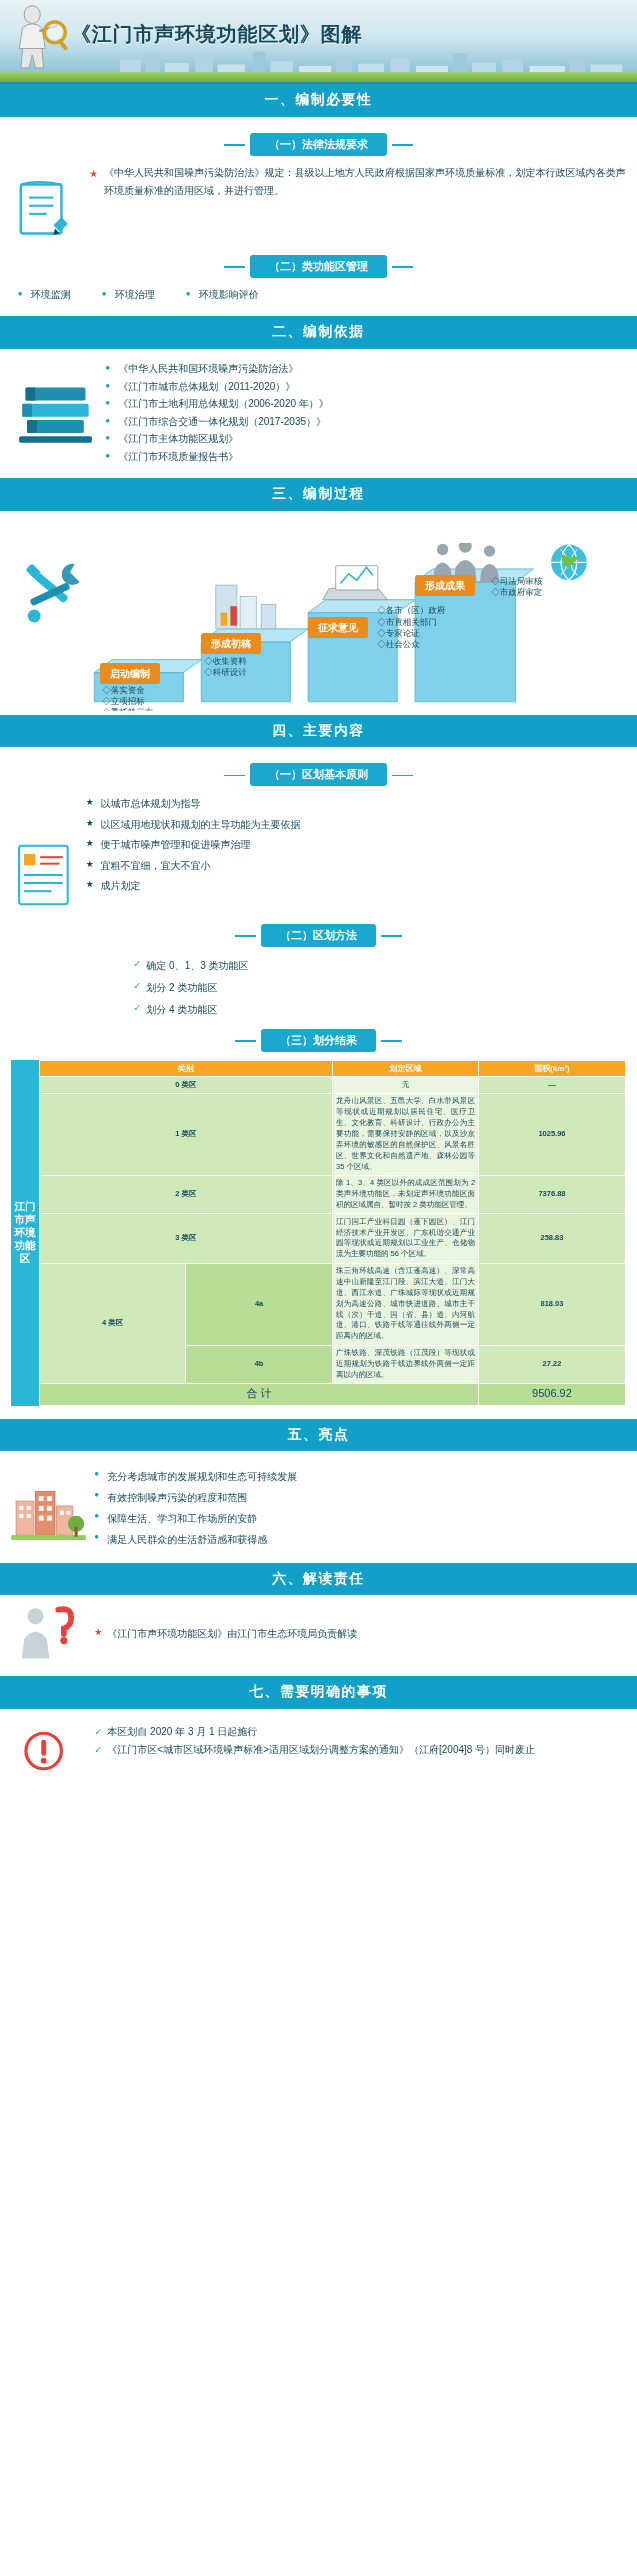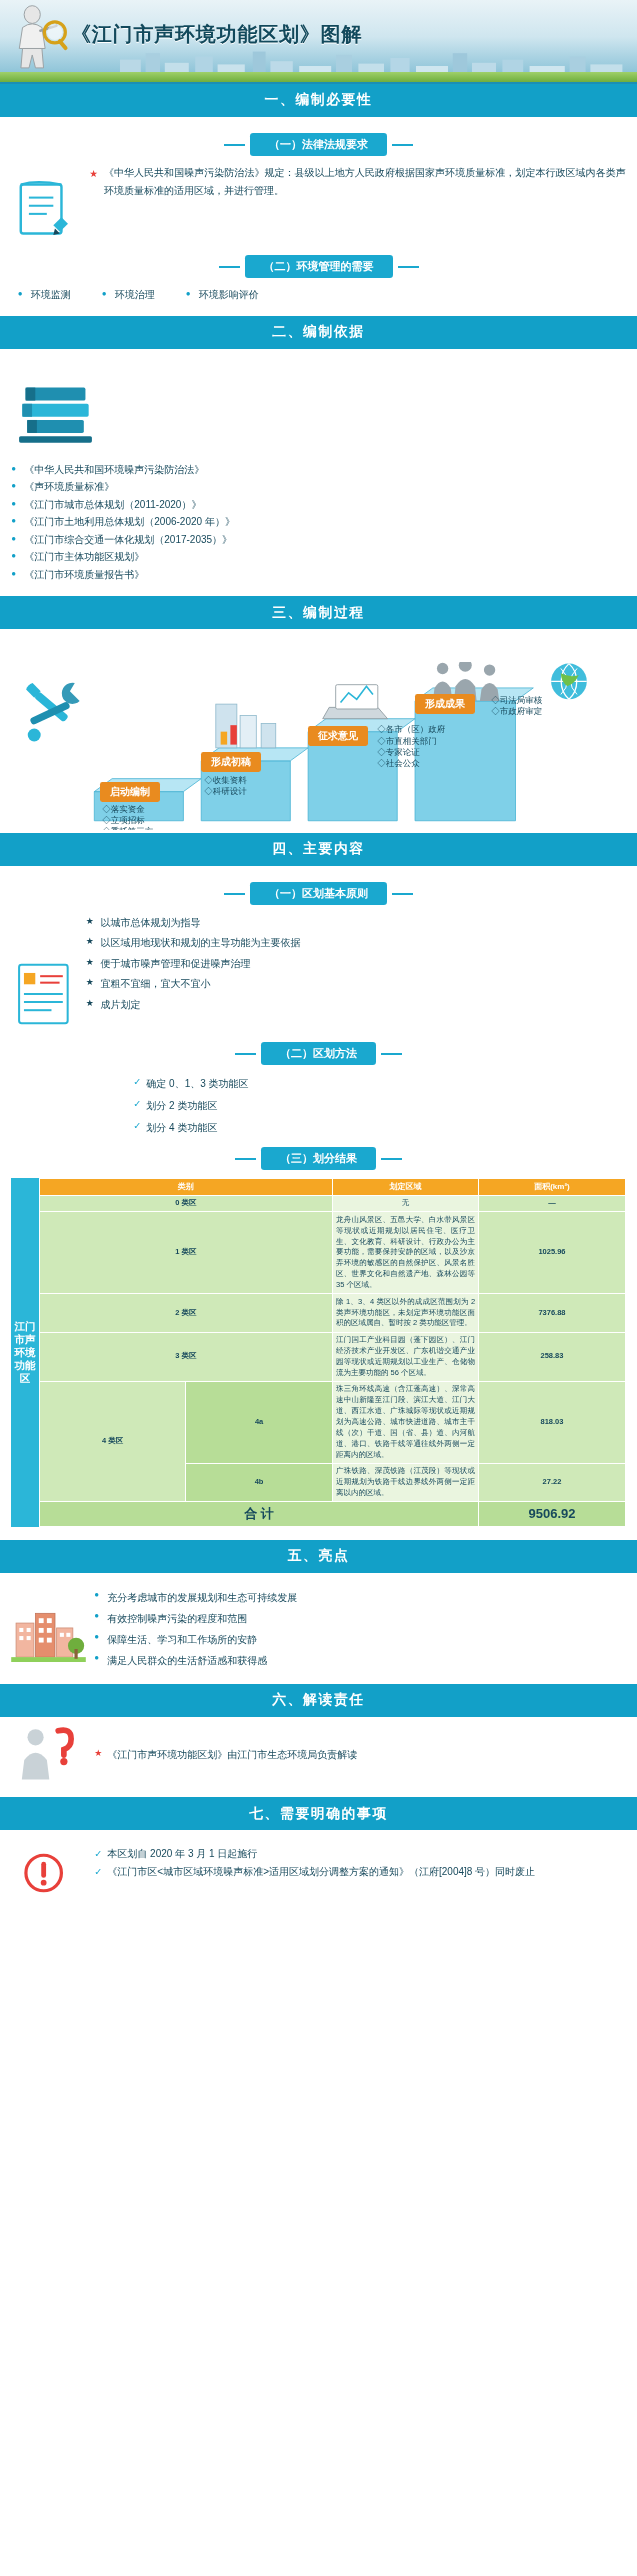--- a/index.html
+++ b/index.html
@@ -96,38 +96,38 @@
   .sec1-main { flex:1; }
   .para {
     font-size:10px; line-height:1.85; color:#17495c;
     position:relative; padding-left:14.6px; text-align:justify;
   }
   .para::before{
     content:"\2605"; position:absolute; left:0; top:0.8px; color:#e8403a; font-size:9.7px;
   }
 
   
-  .sec2-row{ display:flex; align-items:flex-start; gap:4.9px;flex-direction:column; }
+  .sec2-row{ display:flex; align-items:flex-start; gap:4.9px; }
   .sec2-icon{ width:89px; flex:0 0 89px; padding-top:18px; }
   .sec2-main{ flex:1; padding-top:1.6px; }
 
   
   .process {
     position:relative; height:191px; background:#ffffff;
     overflow:hidden;
   }
   .step {
     position:absolute;
     color:#fff; font-weight:bold; font-size:10px;
     padding:3.2px 9.7px; border-radius:2.4px;
     white-space:nowrap;
   }
   .s1{ background:#e98b1f; left:89px; top:143px; }
   .s2{ background:#e98b1f; left:190px; top:113px; }
-  .s3{ background:#e98b1f; left:297px; top:87px; }
+  .s3{ background:#e98b1f; left:297px; top:97px; }
   .s4{ background:#e98b1f; left:404px; top:55px; }
   .note { position:absolute; font-size:8.5px; color:#17495c; line-height:1.55; white-space:nowrap;}
 
   
   .sec4-row{ display:flex; gap:6.5px; align-items:flex-start; }
   .sec4-icon{ width:68px; flex:0 0 68px; padding-top:47px; }
   .sec4-main{ flex:1; }
   .bl.star2 li{ padding-left:14.6px; line-height:2.05; font-size:10px;}
   .bl.star2 li::before{ content:"\2605"; color:#17495c; font-size:9px; }
 
@@ -149,21 +149,21 @@
     background:#f5a623; color:#fff; font-weight:bold; padding:2.4px 1.6px;
     border:0.8px solid #ffffff; font-size:8px;
   }
   table.zone td{
     border:0.8px solid #ffffff; padding:2.4px 3.2px; line-height:1.45; vertical-align:middle;
   }
   td.c-cat{ background:#cfe9b8; text-align:center; font-weight:bold; width:27.6px; }
   td.c-cat-sub{ background:#b7dd97; text-align:center; font-weight:bold; width:21px;}
   td.c-desc{ background:#eaf5df; text-align:justify; }
   td.c-area{ background:#cfe9b8; text-align:center; width:49px; font-weight:bold;}
-  tr.total td{ background:#b7dd97; text-align:center; font-weight:bold; font-size:13px;}
+  tr.total td{ background:#b7dd97; text-align:center; font-weight:normal; font-size:11px;}
 
   
   .sec5-row{ display:flex; gap:8px; align-items:flex-start; }
   .sec5-icon{ width:75px; flex:0 0 75px; padding-top:19.5px; }
   .sec5-main{ flex:1; padding-top:4.9px; }
 
   
   .sec6-row{ display:flex; gap:8px; align-items:center; }
   .sec6-icon{ width:75px; flex:0 0 75px; }
   .sec6-main{ flex:1; }
@@ -228,21 +228,21 @@
           <line x1="22" y1="44" x2="44" y2="44" stroke="#2bb6d8" stroke-width="2.5"></line>
           <path d="M52 58 l10 -10 l8 8 l-10 10 z" fill="#2bb6d8"></path>
           <path d="M60 68 l-8 2 l2 -8 z" fill="#17495c"></path>
         </svg>
       </div>
       <div class="sec1-main">
         <div class="para">《中华人民共和国噪声污染防治法》规定：县级以上地方人民政府根据国家声环境质量标准，划定本行政区域内各类声环境质量标准的适用区域，并进行管理。</div>
       </div>
     </div>
     <div class="pill-wrap" style="margin-top:11.3px">
-      <span class="pill">（二）环境管理的需要</span>
+      <span class="pill">（二）类功能区管理</span>
     </div>
     <ul class="bl inline-list">
       <li>环境监测</li>
       <li>环境治理</li>
       <li>环境影响评价</li>
     </ul>
   </div>
 
   <div class="sec-bar">二、编制依据</div>
   <div class="sec-body">
@@ -254,21 +254,20 @@
           <rect x="14" y="34" width="82" height="16" rx="2" fill="#2bb6d8"></rect>
           <rect x="14" y="34" width="12" height="16" fill="#1f8fb0"></rect>
           <rect x="20" y="54" width="70" height="16" rx="2" fill="#1f8fb0"></rect>
           <rect x="20" y="54" width="12" height="16" fill="#166f8a"></rect>
           <rect x="10" y="74" width="90" height="8" rx="2" fill="#166f8a"></rect>
         </svg>
       </div>
       <div class="sec2-main">
         <ul class="bl">
           <li>《中华人民共和国环境噪声污染防治法》</li>
-          <li>《声环境质量标准》</li>
           <li>《江门市城市总体规划（2011-2020）》</li>
           <li>《江门市土地利用总体规划（2006-2020 年）》</li>
           <li>《江门市综合交通一体化规划（2017-2035）》</li>
           <li>《江门市主体功能区规划》</li>
           <li>《江门市环境质量报告书》</li>
         </ul>
       </div>
     </div>
   </div>
 

